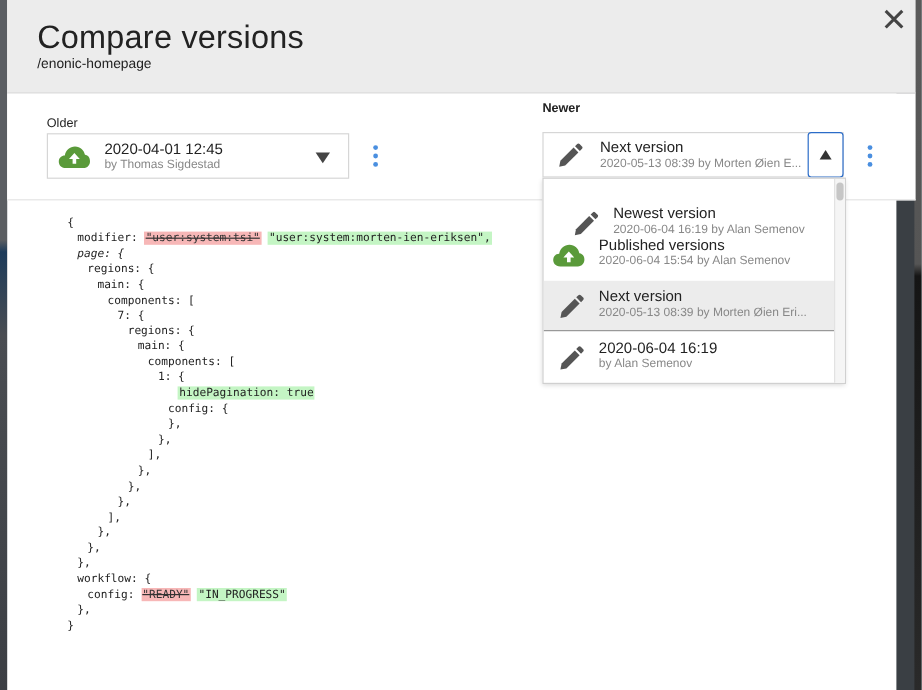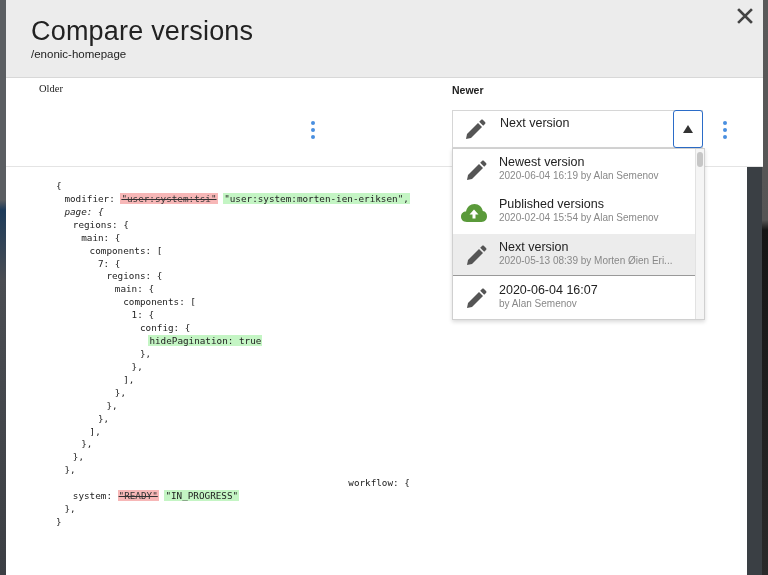--- a/index.html
+++ b/index.html
@@ -124,34 +124,44 @@
     <div class="subtitle">/enonic-homepage</div>
     <div class="close-btn">
       <svg width="20" height="20" viewBox="0 0 20 20">
         <path d="M4 4 L16 16 M16 4 L4 16" stroke="#444" stroke-width="2.6" stroke-linecap="square"></path>
       </svg>
     </div>
   </div>
 
   <div class="selectors">
 
-    <div class="sel-label" style="left:33px; top:5px;font-family:Liberation Serif, serif;">Older</div>
+    <div class="sel-label" style="left:33px; top:19px;">Older</div>
+    <div class="sel-box" style="left:33px; top:33px; width:252px;">
+      <svg class="sel-icon" viewBox="0 0 28 22">
+        <path d="M7 20 C2.5 20 1 17 1 14.5 C1 11.5 3.3 9.5 6 9.5 C6.8 5 10.3 2 14.5 2 C19 2 22 5 22.8 9 C25.5 9.3 27 11.6 27 14.3 C27 17.5 25 20 21.5 20 Z" fill="#5a9a3a"></path>
+        <path d="M14 7.5 L9.5 12.5 L12.5 12.5 L12.5 16.5 L15.5 16.5 L15.5 12.5 L18.5 12.5 Z" fill="#fff"></path>
+      </svg>
+      <div class="sel-main">2020-04-01 12:45</div>
+      <div class="sel-sub">by Thomas Sigdestad</div>
+      <div class="sel-arrow-down"></div>
+    </div>
     <div class="kebab" style="left:302px; top:43px;">
       <span style="top:0px;"></span>
         <span style="top:7px;"></span>
         <span style="top:14px;"></span>
     </div>
 
     <div class="sel-label" style="left:446px; top:6px;font-weight:bold;">Newer</div>
     <div class="sel-box" style="left:446px; top:32px; width:251px;">
       <svg class="sel-icon" style="left:10px; top:8px; width:24px;" viewBox="0 0 24 22">
         <path d="M3 20 L4 15 L15 4 L19 8 L8 19 Z" fill="#555"></path>
         <path d="M16.2 2.8 L18 1 C18.6 0.4 19.4 0.4 20 1 L22 3 C22.6 3.6 22.6 4.4 22 5 L20.2 6.8 Z" fill="#555"></path>
       </svg>
       <div class="sel-main">Next version</div>
+      <div class="sel-sub" style="width:175px;">2020-05-13 08:39 by Morten Øien E...</div>
       <div class="sel-toggle-up">
         <div class="tri"></div>
       </div>
     </div>
     <div class="kebab" style="left:714px; top:43px;">
       <span style="top:0px;"></span>
         <span style="top:7px;"></span>
         <span style="top:14px;"></span>
     </div>
   </div>
@@ -161,68 +171,68 @@
       <div class="code-line" style="padding-left: 14.4px;"><span>modifier: </span><span class="del">"user:system:tsi"</span> <span class="ins">"user:system:morten-ien-eriksen",</span></div>
       <div class="code-line" style="padding-left: 14.4px; font-style: italic;"><span>page: {</span></div>
       <div class="code-line" style="padding-left: 22.8px;"><span>regions: {</span></div>
       <div class="code-line" style="padding-left: 31.2px;"><span>main: {</span></div>
       <div class="code-line" style="padding-left: 39.6px;"><span>components: [</span></div>
       <div class="code-line" style="padding-left: 48px;"><span>7: {</span></div>
       <div class="code-line" style="padding-left: 56.4px;"><span>regions: {</span></div>
       <div class="code-line" style="padding-left: 64.8px;"><span>main: {</span></div>
       <div class="code-line" style="padding-left: 73.2px;"><span>components: [</span></div>
       <div class="code-line" style="padding-left: 81.6px;"><span>1: {</span></div>
+      <div class="code-line" style="padding-left: 98.4px;"><span class="ins">hidePagination: true</span></div>
       <div class="code-line" style="padding-left: 90px;"><span>config: {</span></div>
-      <div class="code-line" style="padding-left: 98.4px;"><span class="ins">hidePagination: true</span></div>
       <div class="code-line" style="padding-left: 90px;"><span>},</span></div>
       <div class="code-line" style="padding-left: 81.6px;"><span>},</span></div>
       <div class="code-line" style="padding-left: 73.2px;"><span>],</span></div>
       <div class="code-line" style="padding-left: 64.8px;"><span>},</span></div>
       <div class="code-line" style="padding-left: 56.4px;"><span>},</span></div>
       <div class="code-line" style="padding-left: 48px;"><span>},</span></div>
       <div class="code-line" style="padding-left: 39.6px;"><span>],</span></div>
       <div class="code-line" style="padding-left: 31.2px;"><span>},</span></div>
       <div class="code-line" style="padding-left: 22.8px;"><span>},</span></div>
       <div class="code-line" style="padding-left: 14.4px;"><span>},</span></div>
-      <div class="code-line" style="padding-left: 14.4px; text-align: right;"><span>workflow: {</span></div>
-      <div class="code-line" style="padding-left: 22.8px;"><span>system: </span><span class="del">"READY"</span> <span class="ins">"IN_PROGRESS"</span></div>
+      <div class="code-line" style="padding-left: 14.4px;"><span>workflow: {</span></div>
+      <div class="code-line" style="padding-left: 22.8px;"><span>config: </span><span class="del">"READY"</span> <span class="ins">"IN_PROGRESS"</span></div>
       <div class="code-line" style="padding-left: 14.4px;"><span>},</span></div>
       <div class="code-line" style="padding-left: 6px;"><span>}</span></div>
     </div>
 
   <div class="dropdown" id="dropdown">
-    <div class="dd-item" style="top:0px;">
+    <div class="dd-item" style="top:16px;margin-left:12px;">
       <svg class="dd-icon" viewBox="0 0 24 22">
         <path d="M3 20 L4 15 L15 4 L19 8 L8 19 Z" fill="#555"></path>
         <path d="M16.2 2.8 L18 1 C18.6 0.4 19.4 0.4 20 1 L22 3 C22.6 3.6 22.6 4.4 22 5 L20.2 6.8 Z" fill="#555"></path>
       </svg>
       <div class="dd-main">Newest version</div>
       <div class="dd-sub">2020-06-04 16:19 by Alan Semenov</div>
     </div>
     <div class="dd-item" style="top:42px;">
       <svg class="dd-icon" style="left:6px; width:30px;" viewBox="0 0 28 22">
         <path d="M7 20 C2.5 20 1 17 1 14.5 C1 11.5 3.3 9.5 6 9.5 C6.8 5 10.3 2 14.5 2 C19 2 22 5 22.8 9 C25.5 9.3 27 11.6 27 14.3 C27 17.5 25 20 21.5 20 Z" fill="#5a9a3a"></path>
         <path d="M14 7.5 L9.5 12.5 L12.5 12.5 L12.5 16.5 L15.5 16.5 L15.5 12.5 L18.5 12.5 Z" fill="#fff"></path>
       </svg>
       <div class="dd-main">Published versions</div>
-      <div class="dd-sub">2020-02-04 15:54 by Alan Semenov</div>
+      <div class="dd-sub">2020-06-04 15:54 by Alan Semenov</div>
     </div>
     <div class="dd-item selected" style="top:85px;">
       <svg class="dd-icon" viewBox="0 0 24 22">
         <path d="M3 20 L4 15 L15 4 L19 8 L8 19 Z" fill="#555"></path>
         <path d="M16.2 2.8 L18 1 C18.6 0.4 19.4 0.4 20 1 L22 3 C22.6 3.6 22.6 4.4 22 5 L20.2 6.8 Z" fill="#555"></path>
       </svg>
       <div class="dd-main">Next version</div>
       <div class="dd-sub">2020-05-13 08:39 by Morten Øien Eri...</div>
     </div>
     <div class="dd-item" style="top:128px;">
       <svg class="dd-icon" viewBox="0 0 24 22">
         <path d="M3 20 L4 15 L15 4 L19 8 L8 19 Z" fill="#555"></path>
         <path d="M16.2 2.8 L18 1 C18.6 0.4 19.4 0.4 20 1 L22 3 C22.6 3.6 22.6 4.4 22 5 L20.2 6.8 Z" fill="#555"></path>
       </svg>
-      <div class="dd-main">2020-06-04 16:07</div>
+      <div class="dd-main">2020-06-04 16:19</div>
       <div class="dd-sub">by Alan Semenov</div>
     </div>
     <div class="dd-scrollbar">
       <div class="dd-thumb"></div>
     </div>
   </div>
 </div>
 
 </body></html>

